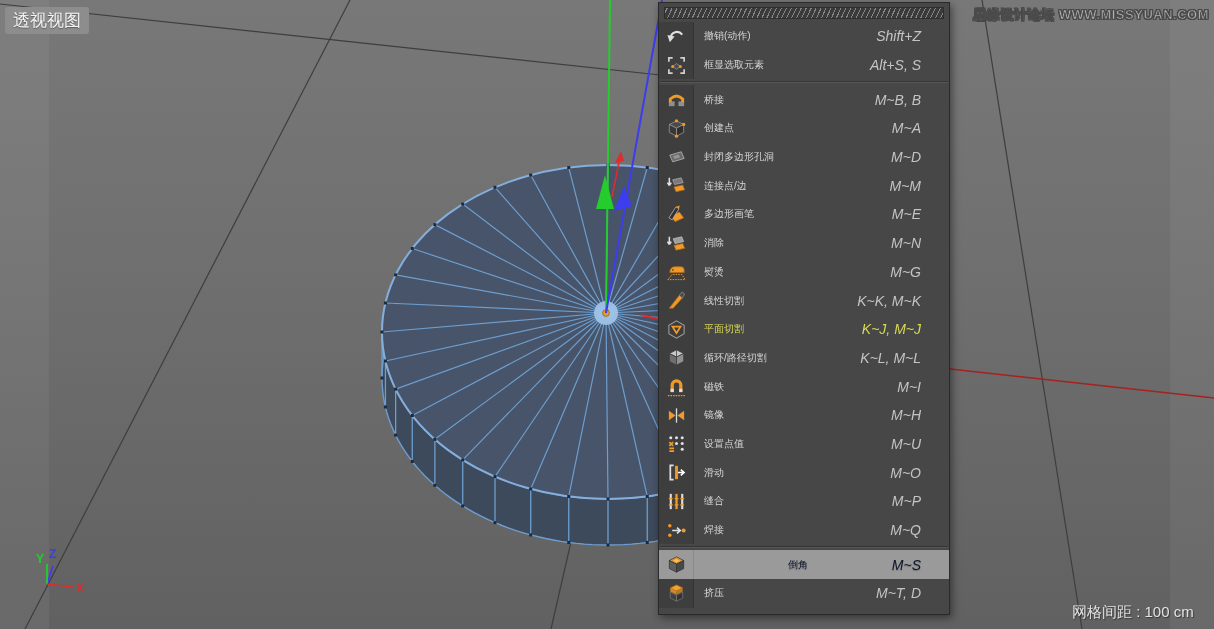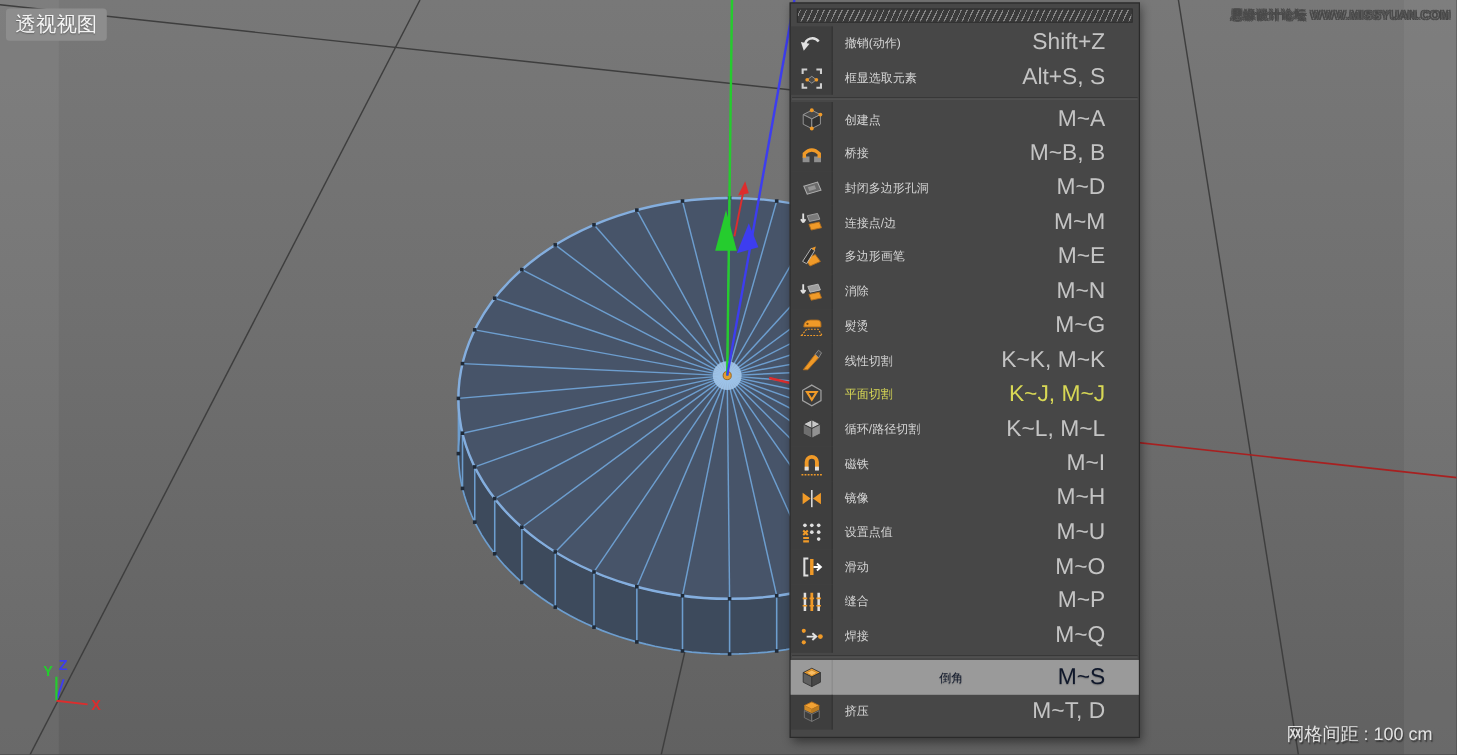--- a/index.html
+++ b/index.html
@@ -8,38 +8,38 @@
          background:linear-gradient(180deg,#787878 0%,#707070 40%,#616161 100%);}
   .stage::before{content:"";position:absolute;left:0;top:0;width:49px;height:100%;
          background:rgba(255,255,255,0.05);pointer-events:none;}
   .stage::after{content:"";position:absolute;left:1170px;top:0;width:44px;height:100%;
          background:rgba(255,255,255,0.05);pointer-events:none;}
   svg.scene{position:absolute;left:0;top:0;z-index:1;}
 
   .vp-label{position:absolute;left:5px;top:7px;z-index:3;background:var(--badge-bg,#8d8d8d);
          color:#f4f4f4;font-size:17px;padding:2px 8px;border-radius:3px;
          text-shadow:0 1px 1px rgba(0,0,0,.35);}
-  .watermark{position:absolute;right:5px;top:6px;z-index:3;color:#b3b3b3;font-weight:normal;
-         font-size:10px;letter-spacing:.5px;-webkit-text-stroke:.7px #4a4a4a;
+  .watermark{position:absolute;right:5px;top:6px;z-index:3;color:#b3b3b3;font-weight:bold;
+         font-size:13px;letter-spacing:.5px;-webkit-text-stroke:.7px #4a4a4a;
          text-shadow:1px 1px 0 #474747,-1px -1px 0 #474747,1px -1px 0 #474747,-1px 1px 0 #474747;}
   .grid-label{position:absolute;left:1072px;top:603px;z-index:3;color:#e2e2e2;font-size:15px;
          text-shadow:1px 1px 1px rgba(0,0,0,.45);}
 
   .menu{position:absolute;left:658px;top:2px;width:292px;z-index:10;box-sizing:border-box;
         background:var(--menu-bg,#474747);border:1px solid #2a2a2a;
         box-shadow:2px 3px 8px rgba(0,0,0,.45);padding-bottom:6px;}
   .grip{height:10px;margin:4px 5px 3px 5px;border:1px solid #2e2e2e;
         background:repeating-linear-gradient(115deg,#3a3a3a 0 1.5px,#858585 1.5px 2.5px,#3a3a3a 2.5px 4.5px);}
   .mi{display:flex;align-items:center;height:28.7px;cursor:default;}
   .mi .ic{width:34px;align-self:stretch;display:flex;align-items:center;justify-content:center;
         background:var(--icon-col-bg,#3e3e3e);border-right:1px solid #343434;flex:none;}
   .mi .ic svg{width:21px;height:21px;display:block;}
   .mi .lb{flex:1;color:var(--menu-text,#d6d6d6);font-size:10px;padding-left:10px;
         white-space:nowrap;overflow:hidden;}
-  .mi .sc{color:var(--menu-shortcut,#c4c4c4);font-size:19px;padding-right:28px;white-space:nowrap;}
+  .mi .sc{color:var(--menu-shortcut,#c4c4c4);font-size:14px;padding-right:28px;white-space:nowrap;font-style:italic;}
   .mi.active .lb,.mi.active .sc{color:var(--menu-active,#d8d855);}
   .mi.hover{background:var(--menu-hover-bg,#9a9a9a);}
   .mi.hover .ic{background:var(--menu-hover-bg,#9a9a9a);border-right-color:#8a8a8a;}
   .mi.hover .lb,.mi.hover .sc{color:#0f172a;text-shadow:0 1px 1px rgba(0,0,0,.25);text-align:center;}
   .sep{height:0;border-top:1px solid #353535;border-bottom:1px solid #575757;margin:2px 1px;}
 </style>
 </head>
 <body>
 
 <div class="stage">
@@ -190,41 +190,41 @@
               <circle cx="15" cy="12" r="1.6" fill="#f09a28"></circle>
             </svg>
           </span>
           <span class="lb">框显选取元素</span>
           <span class="sc">Alt+S, S</span>
         </div>
         <div class="sep"></div>
         <div class="mi">
           <span class="ic">
             <svg viewBox="0 0 22 22">
+              <rect x="3" y="13" width="6" height="5" fill="#8f8f8f"></rect>
+              <rect x="13" y="13" width="6" height="5" fill="#8f8f8f"></rect>
+              <path d="M4.5 14 V10.5 Q11 4 17.5 10.5 V14" fill="none" stroke="#f09a28" stroke-width="3"></path>
+            </svg>
+          </span>
+          <span class="lb">桥接</span>
+          <span class="sc">M~B, B</span>
+        </div>
+        <div class="mi">
+          <span class="ic">
+            <svg viewBox="0 0 22 22">
               <path d="M11 3 L18.5 6.8 L11 10.6 L3.5 6.8 Z" fill="#4a4a4a" stroke="#9a9a9a" stroke-width=".8"></path>
               <path d="M3.5 6.8 L11 10.6 V19 L3.5 15.2 Z" fill="#383838" stroke="#9a9a9a" stroke-width=".8"></path>
               <path d="M18.5 6.8 L11 10.6 V19 L18.5 15.2 Z" fill="#2f2f2f" stroke="#9a9a9a" stroke-width=".8"></path>
               <circle cx="11" cy="3" r="1.7" fill="#f09a28"></circle>
               <circle cx="18.5" cy="6.8" r="1.7" fill="#f09a28"></circle>
               <circle cx="11" cy="19" r="1.7" fill="#f09a28"></circle>
             </svg>
           </span>
           <span class="lb">创建点</span>
           <span class="sc">M~A</span>
-        </div>
-        <div class="mi">
-          <span class="ic">
-            <svg viewBox="0 0 22 22">
-              <rect x="3" y="13" width="6" height="5" fill="#8f8f8f"></rect>
-              <rect x="13" y="13" width="6" height="5" fill="#8f8f8f"></rect>
-              <path d="M4.5 14 V10.5 Q11 4 17.5 10.5 V14" fill="none" stroke="#f09a28" stroke-width="3"></path>
-            </svg>
-          </span>
-          <span class="lb">桥接</span>
-          <span class="sc">M~B, B</span>
         </div>
         <div class="mi">
           <span class="ic">
             <svg viewBox="0 0 22 22">
               <path d="M4 8.5 L16 5 L19 12 L7 15.5 Z" fill="#6a6a6a" stroke="#b0b0b0" stroke-width=".9"></path>
               <path d="M7.5 9.5 L13.5 7.8 L14.8 11 L8.8 12.7 Z" fill="#949494"></path>
             </svg>
           </span>
           <span class="lb">封闭多边形孔洞</span>
           <span class="sc">M~D</span>

